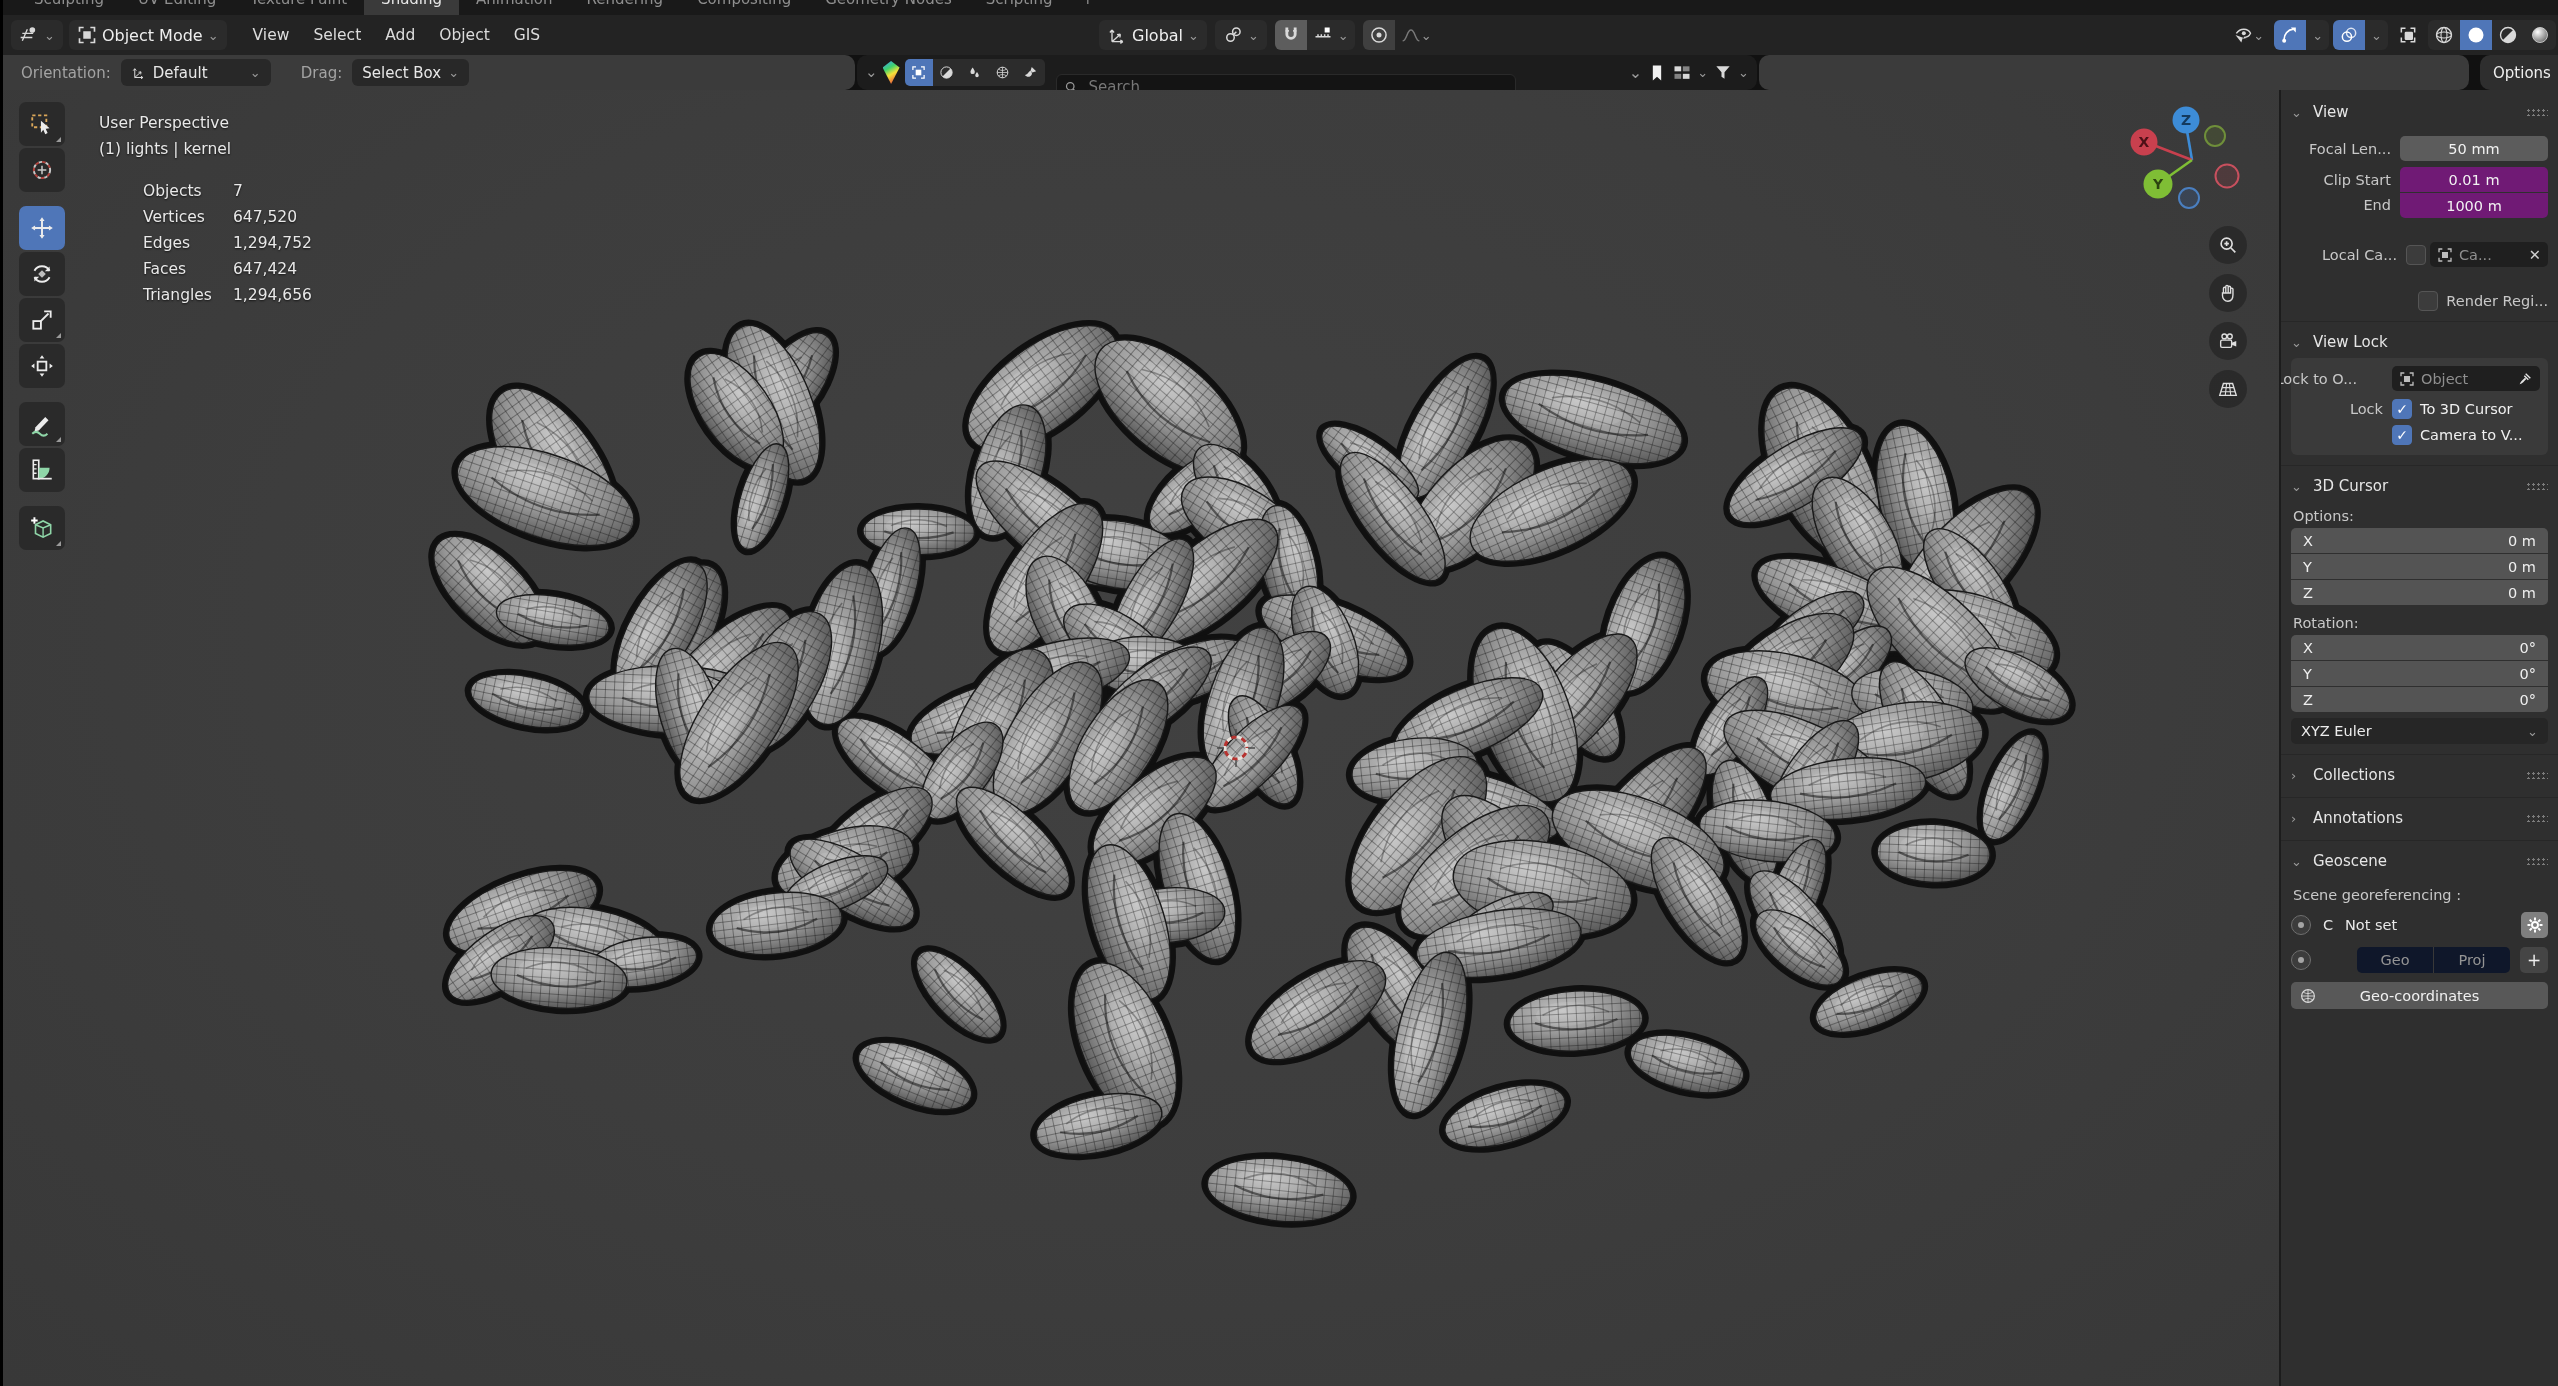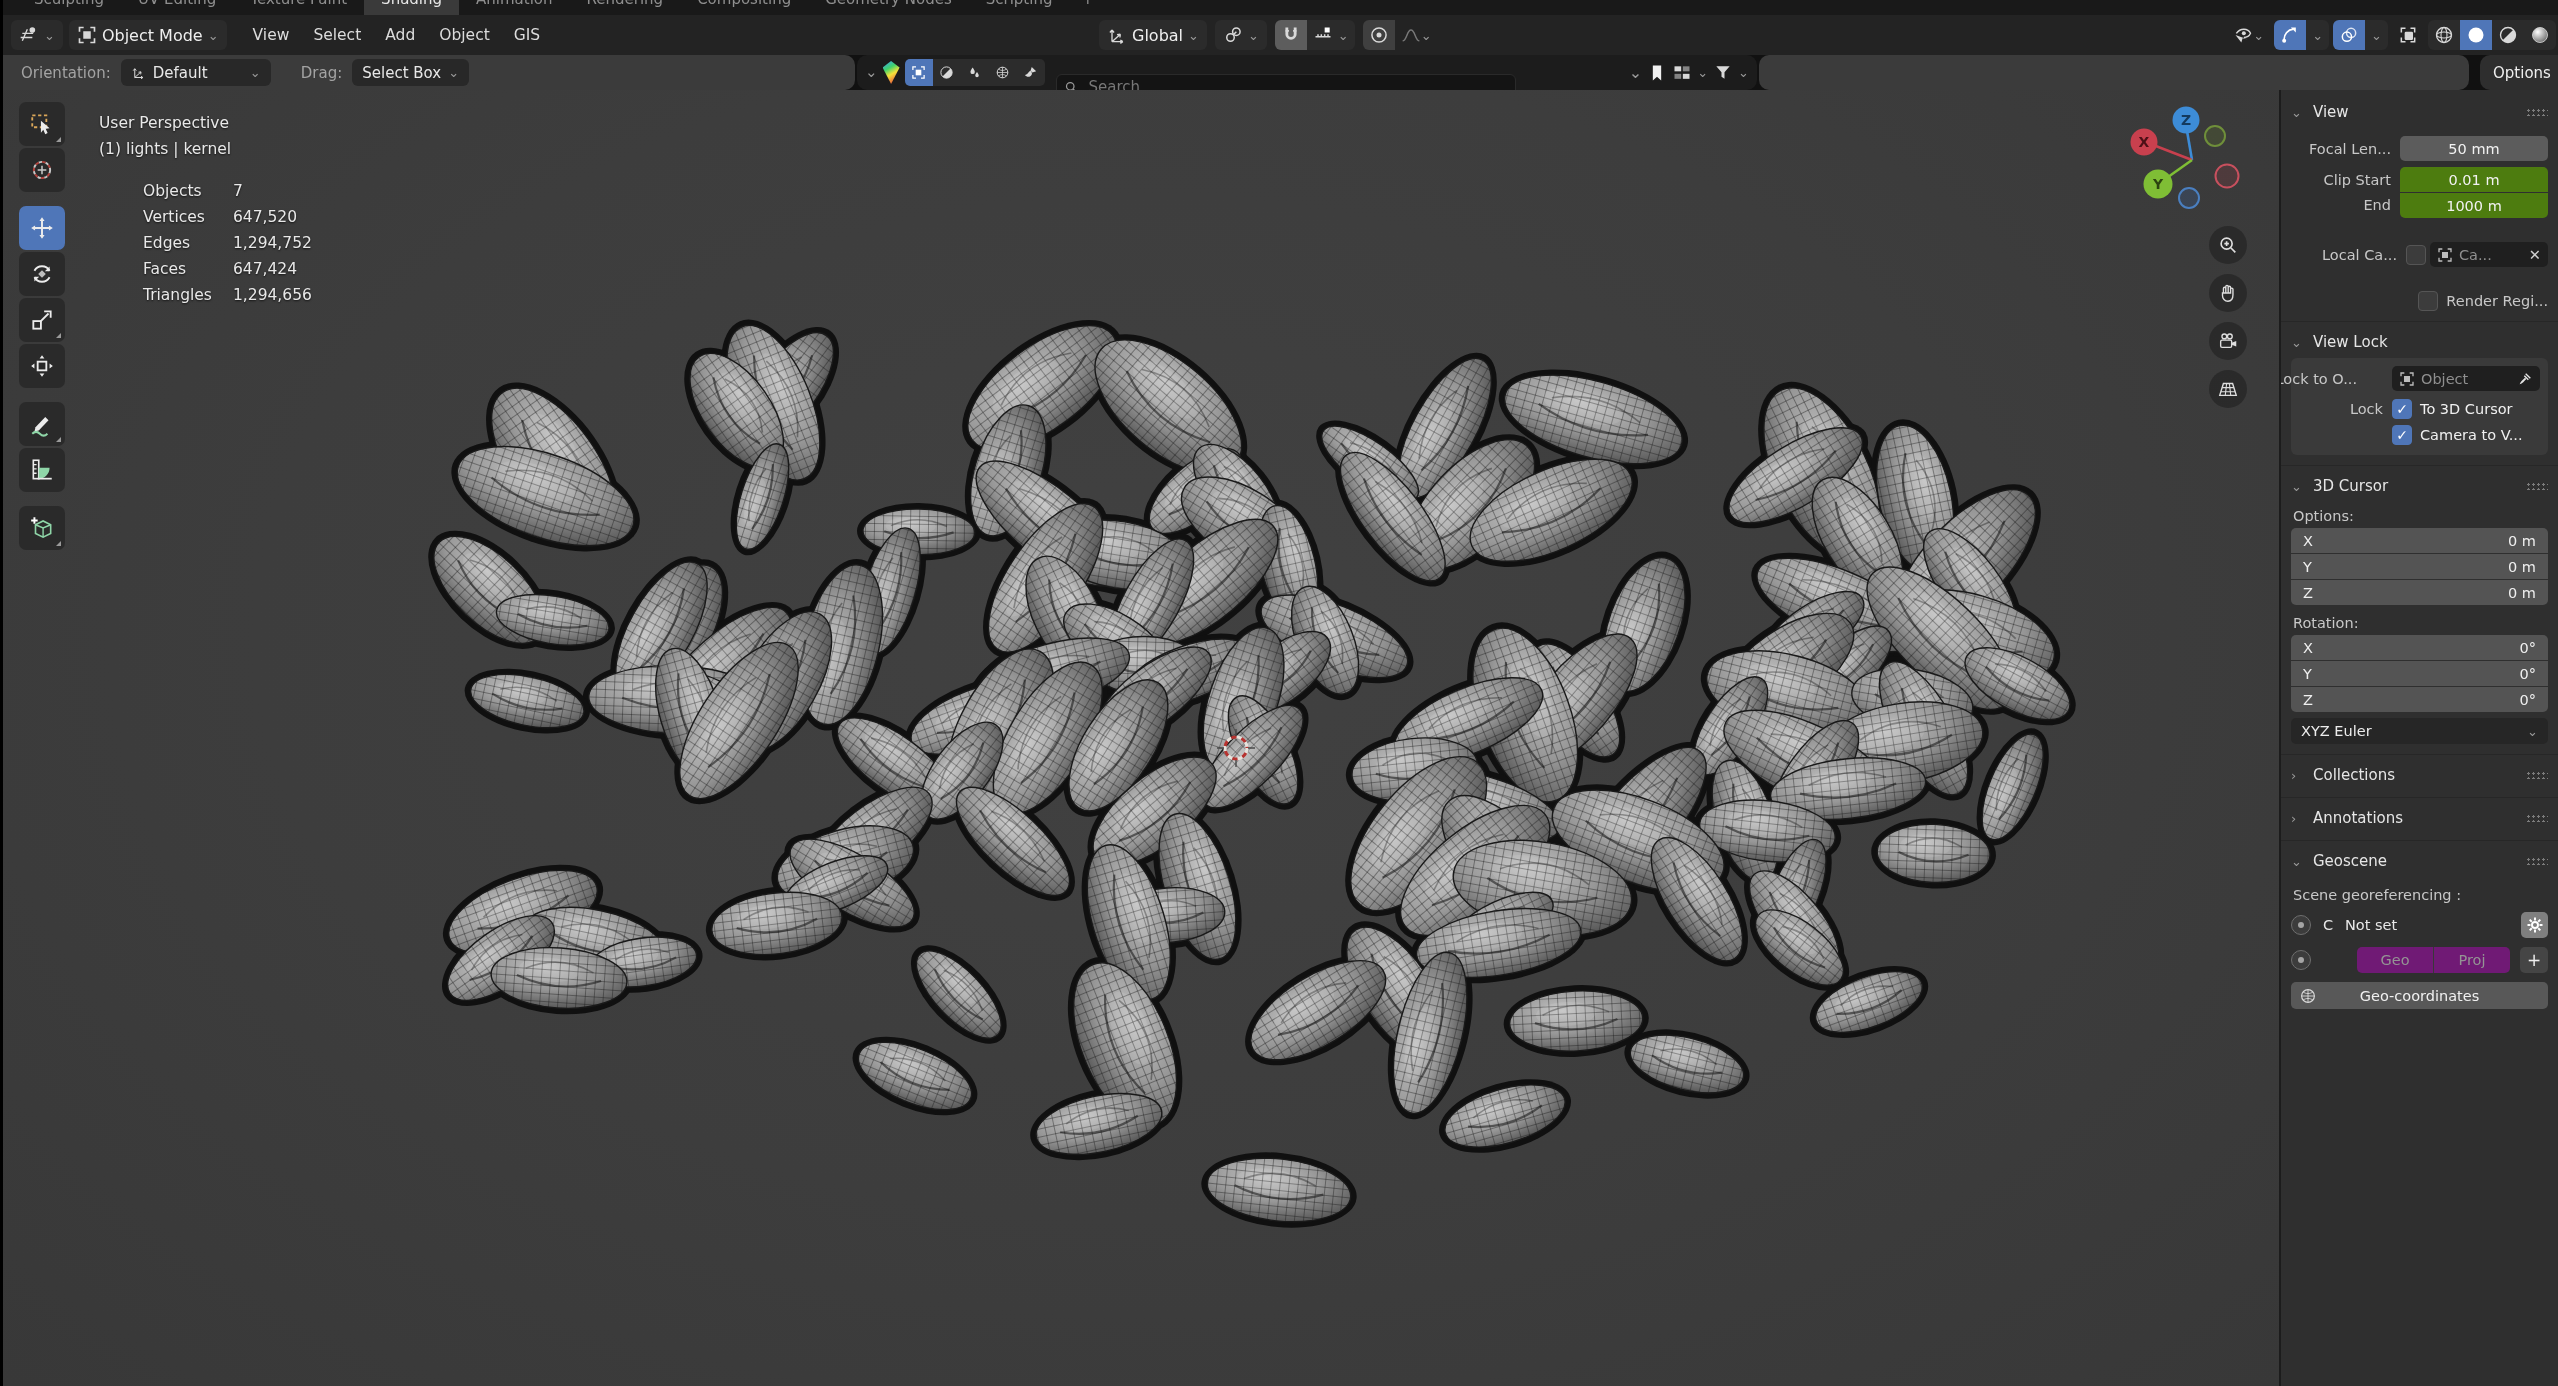--- a/index.html
+++ b/index.html
@@ -88,21 +88,21 @@
 
   
   .sidebar{flex:1;background:#2f2f2f;font-size:14.5px;overflow:hidden;padding-top:2px;}
   .panel{border-bottom:1px solid #272727;padding:8px 10px 10px;}
   .phead{display:flex;align-items:center;gap:8px;color:#e6e6e6;font-size:15px;height:24px;}
   .phead .chev{width:14px;}
   .grip{margin-left:auto;width:22px;height:8px;
     background-image:radial-gradient(#7c7c7c 1.2px,transparent 1.3px);background-size:5px 5px;}
   .prow{display:flex;justify-content:flex-end;align-items:center;margin-top:2px;}
   .plabel{color:#c8c8c8;margin-right:9px;white-space:nowrap;}
-  .pfield{width:148px;background:#4d7c0f;border-radius:5px;height:25px;display:flex;align-items:center;
+  .pfield{width:148px;background:#701a75;border-radius:5px;height:25px;display:flex;align-items:center;
     justify-content:center;color:#f2f2f2;}
   .stackwrap .pfield{border-radius:0;margin-top:1px;}
   .stackwrap .pfield.first{border-radius:5px 5px 0 0;margin-top:0;}
   .stackwrap .pfield.last{border-radius:0 0 5px 5px;}
   .gapl{height:22px;}
   .gaps{height:10px;}
   .cb{width:20px;height:20px;border-radius:4px;background:#3c3c3c;border:1px solid #555;flex:0 0 auto;}
   .cb.checked{background:#4f76b8;border-color:#4f76b8;color:#fff;display:flex;align-items:center;justify-content:center;font-size:14px;}
   .objfield{flex:1;height:25px;background:#1f1f1f;border-radius:5px;display:flex;align-items:center;gap:6px;padding:7px 7px;color:#8f8f8f;}
   .objfield .ic{width:16px;height:16px;color:#bdbdbd;}
@@ -116,21 +116,21 @@
   .euler{margin-top:6px;height:26px;background:#262626;border-radius:5px;display:flex;align-items:center;
     padding:0 10px;color:#ececec;}
   .euler .chev{margin-left:auto;}
   .georow{display:flex;align-items:center;gap:10px;margin-top:9px;}
   .radio{width:20px;height:20px;border-radius:50%;border:1.5px solid #6e6e6e;background:#3c3c3c;
     display:flex;align-items:center;justify-content:center;flex:0 0 auto;}
   .radio i{width:6px;height:6px;border-radius:50%;background:#a5a5a5;}
   .gearbtn{margin-left:auto;width:27px;height:26px;border-radius:5px;background:#7f7f7f;
     display:flex;align-items:center;justify-content:center;}
   .gearbtn .ic{width:18px;height:18px;color:#fff;}
-  .segctl{display:flex;flex:1;background:#701a75;border-radius:5px;overflow:hidden;height:26px;margin-left:36px;}
+  .segctl{display:flex;flex:1;background:#0f172a;border-radius:5px;overflow:hidden;height:26px;margin-left:36px;}
   .segctl div{flex:1;display:flex;align-items:center;justify-content:center;color:#949494;}
   .segctl div + div{border-left:1px solid #383838;}
   .plusbtn{width:28px;height:26px;background:#454545;border-radius:5px;display:flex;align-items:center;
     justify-content:center;color:#eee;font-size:17px;}
   .widebtn{position:relative;margin-top:9px;height:27px;background:#585858;border-radius:5px;
     display:flex;align-items:center;justify-content:center;color:#f0f0f0;}
   .widebtn .ic{position:absolute;left:8px;width:18px;height:18px;}
   .crs-letter{color:#e8e8e8;width:14px;text-align:center;}
   .crs-status{color:#e8e8e8;}
 </style>

